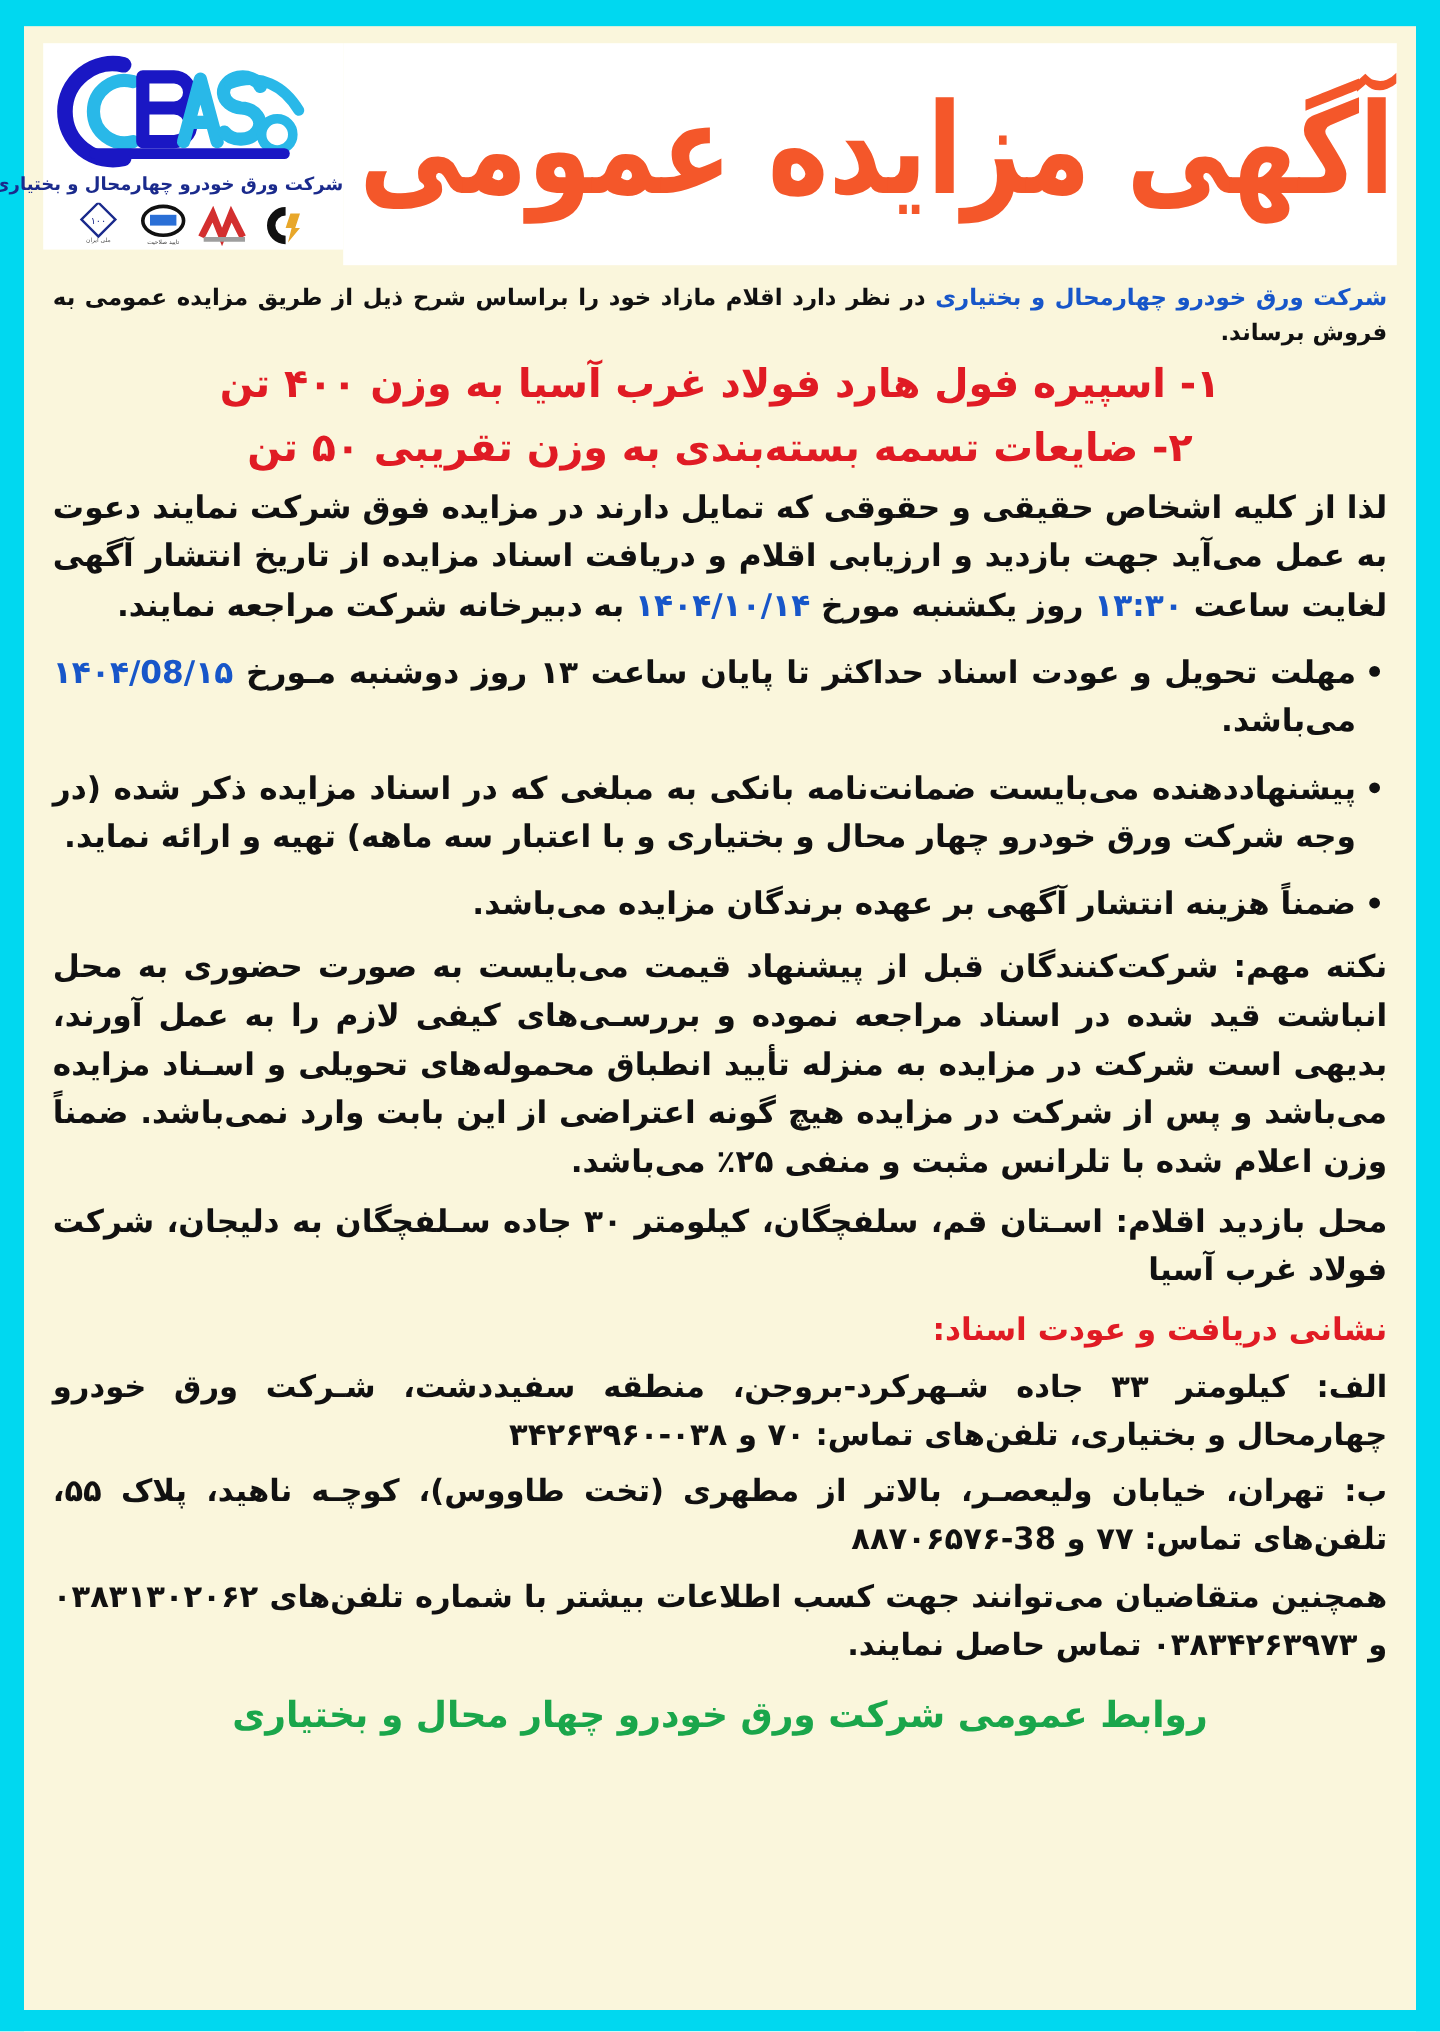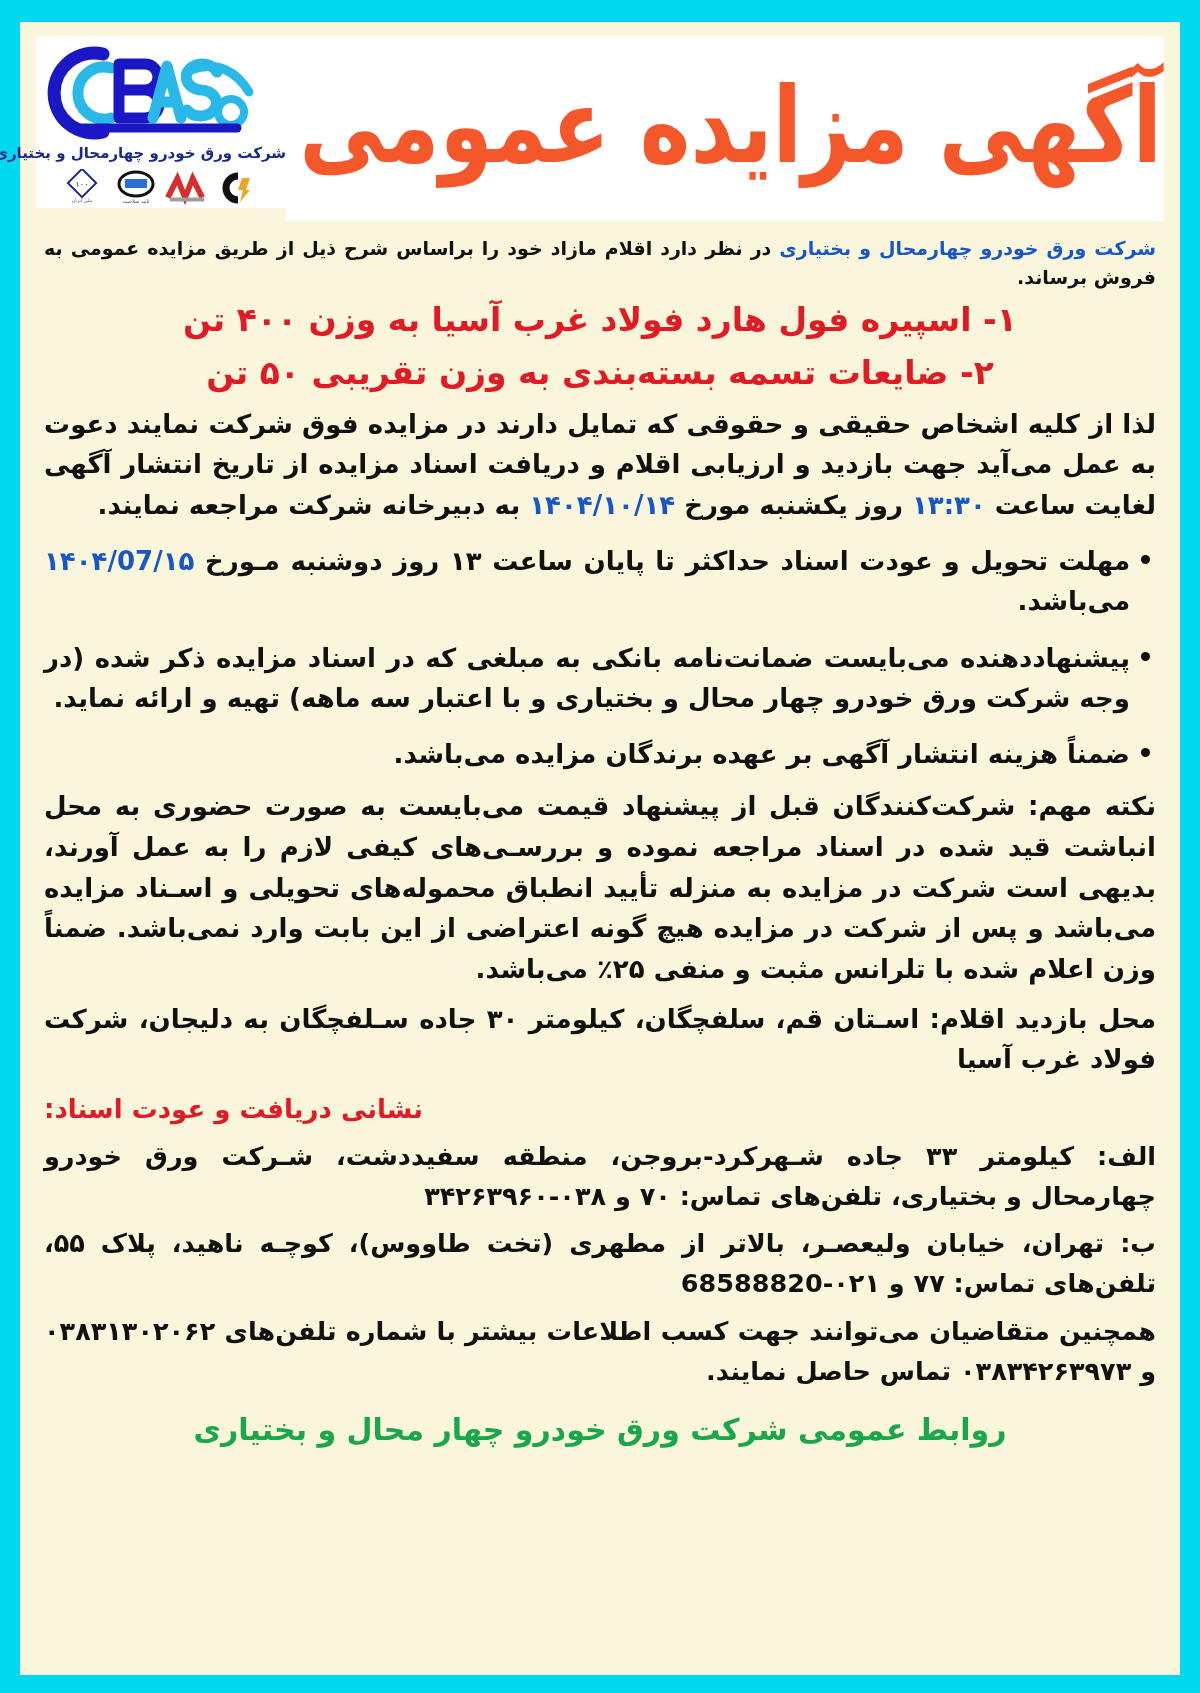--- a/index.html
+++ b/index.html
@@ -189,21 +189,21 @@
     font-size: 26px;
     font-weight: bold;
     line-height: 1.55;
     text-align: justify;
     margin-top: 10px;
   }
   .section-head {
     color: #e01b24;
     font-size: 26px;
     font-weight: bold;
-    text-align: left;
+    text-align: right;
     margin-top: 10px;
     line-height: 1.5;
   }
   .addr {
     font-size: 25.5px;
     font-weight: bold;
     line-height: 1.56;
     text-align: justify;
     margin-top: 8px;
   }
@@ -290,34 +290,34 @@
 
     <div class="body">
 
       <p class="intro"><span class="brand-inline">شرکت ورق خودرو چهارمحال و بختیاری</span><span> در نظر دارد اقلام مازاد خود را براساس شرح ذیل از طریق مزایده عمومی به فروش برساند.</span></p>
 
       <p class="item-line">۱- اسپیره فول هارد فولاد غرب آسیا به وزن ۴۰۰ تن</p>
       <p class="item-line">۲- ضایعات تسمه بسته‌بندی به وزن تقریبی ۵۰ تن</p>
 
       <p class="para"><span>لذا از کلیه اشخاص حقیقی و حقوقی که تمایل دارند در مزایده فوق شرکت نمایند دعوت به عمل می‌آید جهت بازدید و ارزیابی اقلام و دریافت اسناد مزایده از تاریخ انتشار آگهی لغایت ساعت </span><span class="blue">۱۳:۳۰</span><span> روز یکشنبه مورخ </span><span class="blue">۱۴۰۴/۱۰/۱۴</span><span> به دبیرخانه شرکت مراجعه نمایند.</span></p>
 
-      <p class="bullet"><span>مهلت تحویل و عودت اسناد حداکثر تا پایان ساعت ۱۳ روز دوشنبه مـورخ </span><span class="blue">۱۴۰۴/07/۱۵</span><span> می‌باشد.</span></p>
+      <p class="bullet"><span>مهلت تحویل و عودت اسناد حداکثر تا پایان ساعت ۱۳ روز دوشنبه مـورخ </span><span class="blue">۱۴۰۴/08/۱۵</span><span> می‌باشد.</span></p>
 
       <p class="bullet">پیشنهاددهنده می‌بایست ضمانت‌نامه بانکی به مبلغی که در اسناد مزایده ذکر شده (در وجه شرکت ورق خودرو چهار محال و بختیاری و با اعتبار سه ماهه) تهیه و ارائه نماید.</p>
 
       <p class="bullet">ضمناً هزینه انتشار آگهی بر عهده برندگان مزایده می‌باشد.</p>
 
       <p class="note">نکته مهم: شرکت‌کنندگان قبل از پیشنهاد قیمت می‌بایست به صورت حضوری به محل انباشت قید شده در اسناد مراجعه نموده و بررسـی‌های کیفی لازم را به عمل آورند، بدیهی است شرکت در مزایده به منزله تأیید انطباق محموله‌های تحویلی و اسـناد مزایده می‌باشد و پس از شرکت در مزایده هیچ گونه اعتراضی از این بابت وارد نمی‌باشد. ضمناً وزن اعلام شده با تلرانس مثبت و منفی ۲۵٪ می‌باشد.</p>
 
       <p class="visit">محل بازدید اقلام: اسـتان قم، سلفچگان، کیلومتر ۳۰ جاده سـلفچگان به دلیجان، شرکت فولاد غرب آسیا</p>
 
       <p class="section-head">نشانی دریافت و عودت اسناد:</p>
 
       <p class="addr">الف: کیلومتر ۳۳ جاده شـهرکرد-بروجن، منطقه سفیددشت، شـرکت ورق خودرو چهارمحال و بختیاری، تلفن‌های تماس: ۷۰ و ۰۳۸-۳۴۲۶۳۹۶۰</p>
-      <p class="addr">ب: تهران، خیابان ولیعصـر، بالاتر از مطهری (تخت طاووس)، کوچـه ناهید، پلاک ۵۵، تلفن‌های تماس: ۷۷ و ۰۲۱-68588820</p>
+      <p class="addr">ب: تهران، خیابان ولیعصـر، بالاتر از مطهری (تخت طاووس)، کوچـه ناهید، پلاک ۵۵، تلفن‌های تماس: ۷۷ و 38-۸۸۷۰۶۵۷۶</p>
 
       <p class="addr">همچنین متقاضیان می‌توانند جهت کسب اطلاعات بیشتر با شماره تلفن‌های ۰۳۸۳۱۳۰۲۰۶۲ و ۰۳۸۳۴۲۶۳۹۷۳ تماس حاصل نمایند.</p>
 
       <p class="footer-line">روابط عمومی شرکت ورق خودرو چهار محال و بختیاری</p>
 
     </div>
   </div>
 </div>
 
 </body></html>

